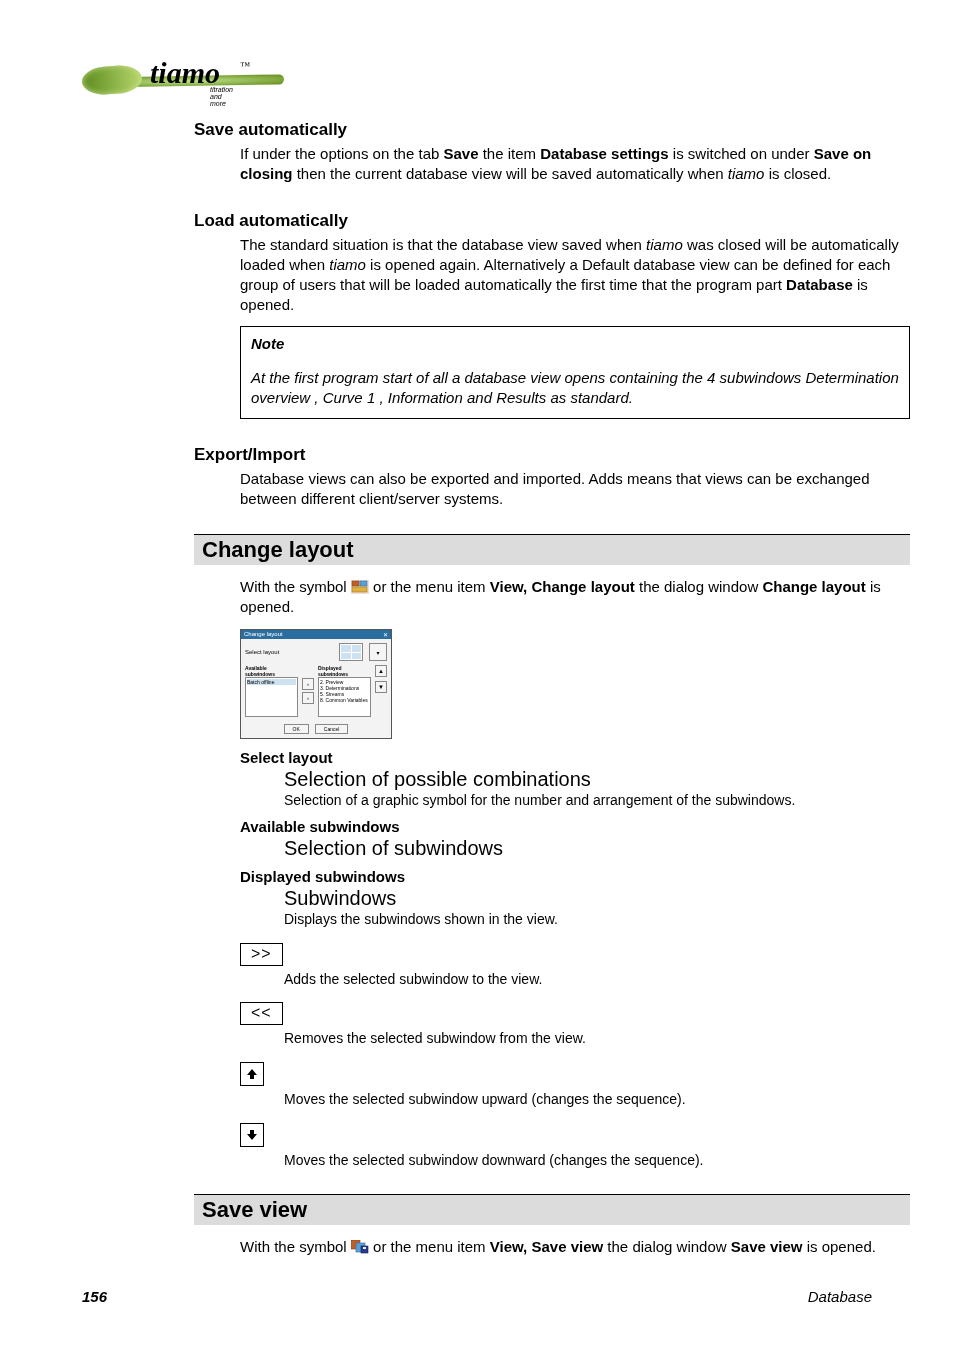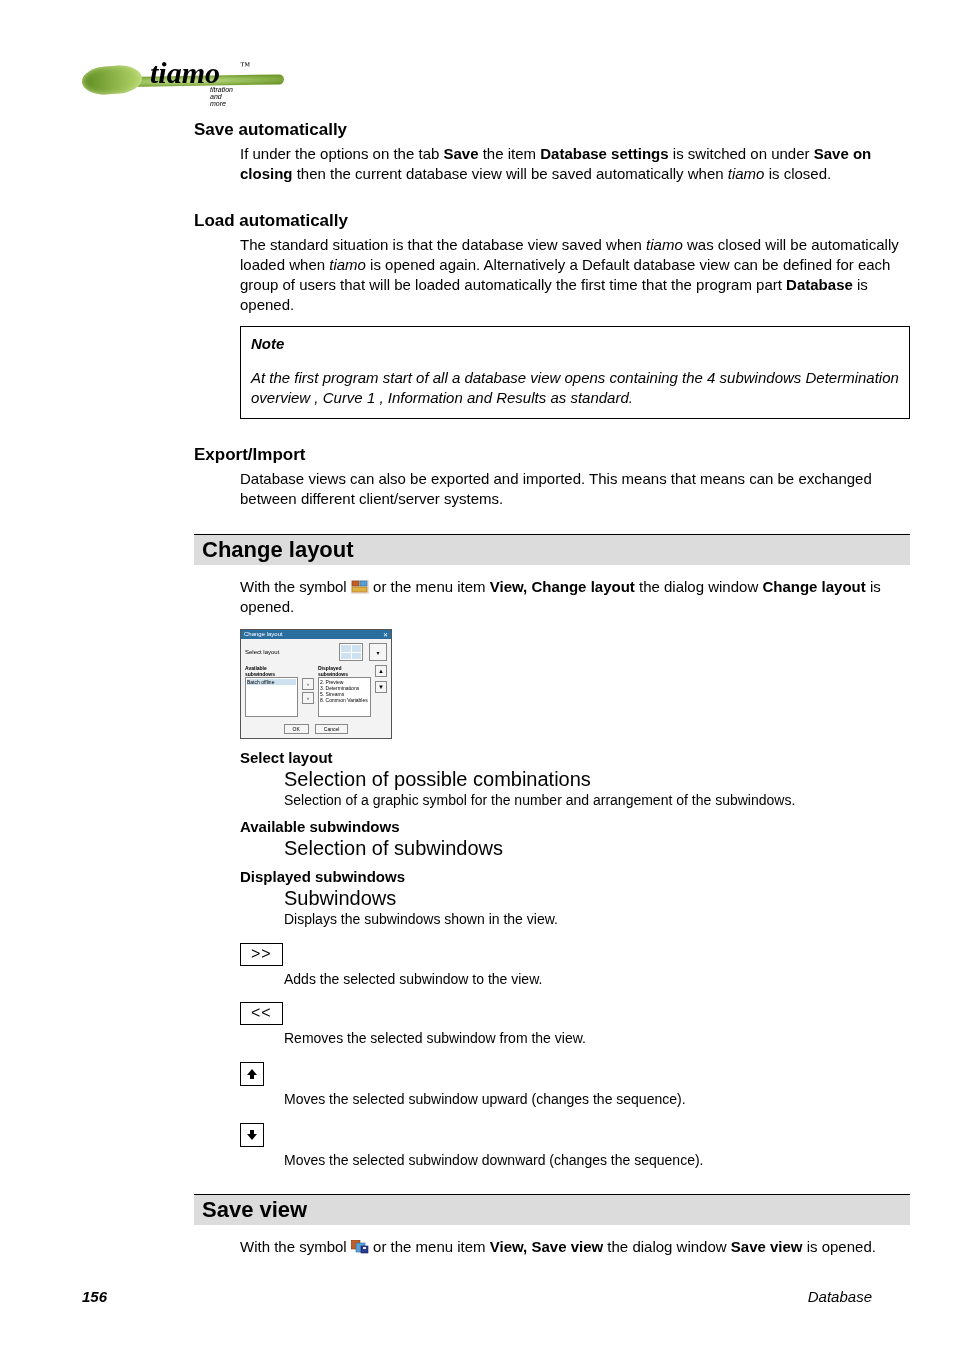--- a/index.html
+++ b/index.html
@@ -276,21 +276,21 @@
       <span class="bold">Information</span>
       <span> and </span>
       <span class="bold">Results</span>
       <span> as standard.</span>
     </span>
   </div>
 
   <div class="section-sub-gap"></div>
 
   <div class="section-title">Export/Import</div>
-  <div class="body-text">Database views can also be exported and imported. This means that means can be exchanged between different client/server systems.</div>
+  <div class="body-text">Database views can also be exported and imported. Adds means that views can be exchanged between different client/server systems.</div>
 
   <div class="banner-heading">Change layout</div>
 
   <div style="height:12px"></div>
   <div class="body-text">
     <span>With the symbol </span>
     <span class="inline-icon">
       <svg viewBox="0 0 18 14">
         <rect x="0" y="0" width="18" height="14" fill="#b35b2a" opacity="0.2"></rect>
         <rect x="1" y="1" width="7" height="5" fill="#c06028" stroke="#844017" stroke-width="0.6"></rect>

